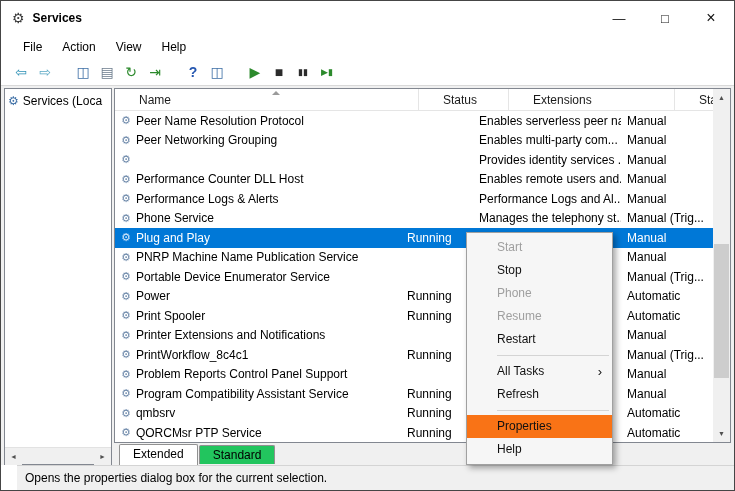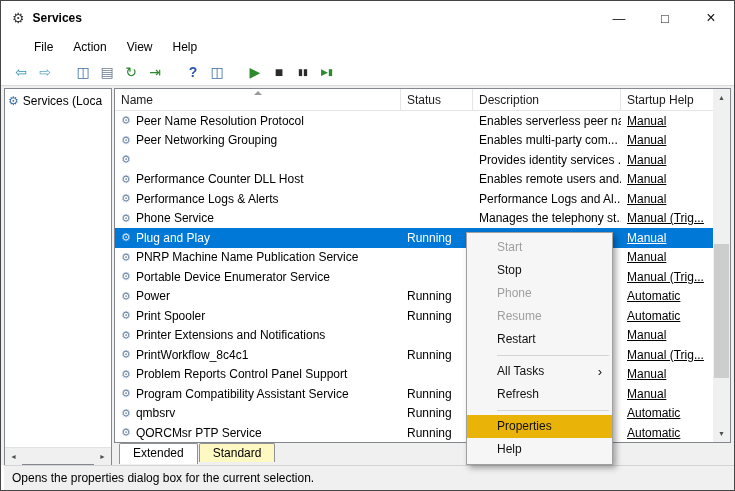--- a/index.html
+++ b/index.html
@@ -10,21 +10,21 @@
 
   
   .titlebar { position:absolute; top:0; left:0; right:0; height:34px; background:#fff; display:flex; align-items:center; }
   .app-icon { margin-left:11px; font-size:14px; color:#3a3a3a; }
   .title-text { margin-left:8px;font-weight:bold; }
   .win-controls { position:absolute; right:0; top:0; height:34px; display:flex; }
   .win-btn { width:46px; height:34px; border:none; background:#fff; font-size:13px; display:flex; align-items:center; justify-content:center; color:#111; }
   .win-btn.close { font-size:16px; }
 
   
-  .menubar { position:absolute; top:34px; left:0; right:10px; height:23px; background:#fff; display:flex; align-items:center; padding-left:23px; }
+  .menubar { position:absolute; top:34px; left:0; right:10px; height:23px; background:#fff; display:flex; align-items:center; padding-left:12px; }
   .menu-item { padding:3px 10px; }
 
   
   .toolbar { position:absolute; top:57px; left:0; right:0; height:28px; background:#fff; border-bottom:1px solid #d9d9d9; display:flex; align-items:center; padding-left:8px; }
   .tb-btn { width:24px; height:24px; border:none; background:transparent; display:flex; align-items:center; justify-content:center; font-size:14px; }
   .tb-btn.gap { margin-left:14px; }
   .c-teal { color:#2b8fb4; }
   .c-teal-light { color:#5aa8c4; }
   .c-steel { color:#3c6ea5; }
   .c-doc { color:#6b7b8c; }
@@ -37,57 +37,57 @@
   .body { position:absolute; top:85px; left:0; right:0; bottom:25px; background:#f0f0f0; }
 
   .sidebar { position:absolute; left:3px; top:2px; bottom:0; width:108px; background:#fff; border:1px solid #828790; }
   .tree-item { display:flex; align-items:center; padding:5px 2px 4px 3px; white-space:nowrap; overflow:hidden; }
   .tree-icon { font-size:12px; color:#3c6ea5; margin-right:4px; }
   .sidebar-hscroll { position:absolute; left:0; right:0; bottom:0; height:17px; background:#f0f0f0; border-top:1px solid #e2e2e2; display:flex; justify-content:space-between; align-items:center; }
   .sbtn { width:17px; height:17px; border:none; background:#f0f0f0; color:#505050; font-size:7px; display:flex; align-items:center; justify-content:center; }
 
   .main { position:absolute; left:113px; top:2px; right:3px; bottom:22px; background:#fff; border:1px solid #828790; }
   .list-header { position:absolute; top:0; left:0; right:17px; height:22px; background:#fff; display:flex; border-bottom:1px solid #e5e5e5; }
-  .hcell { border-right:1px solid #e5e5e5; padding:4px 6px; position:relative; white-space:nowrap; overflow:hidden; color:#1a1a1a; }
+  .hcell { border-right:1px solid #e5e5e5; padding:4px 6px; position:relative; white-space:nowrap; overflow:hidden; color:#1a1a1a;margin-left:18px; }
   .col-name { width:286px; }
   .col-status { width:72px; }
   .col-desc { width:148px; }
   .col-startup { flex:1; border-right:none; }
   .sort-arrow { position:absolute; top:2px; left:50%; margin-left:-4px; width:0; height:0; border-left:4px solid transparent; border-right:4px solid transparent; border-bottom:4px solid #9a9a9a; }
 
   .list-rows { position:absolute; top:22px; left:0; right:17px; bottom:0; overflow:hidden; background:#fff; }
   .lrow { display:flex; height:19.5px; align-items:center; }
   .lrow.selected { background:#0078d7; color:#fff; }
   .cell { padding:0 6px; white-space:nowrap; overflow:hidden; height:100%; display:flex; align-items:center; }
   .cell.name { width:286px; }
   .cell.status { width:72px; }
   .cell.desc { width:148px; }
-  .cell.startup { flex:1;text-decoration:underline; }
+  .cell.startup { flex:1; }
   .gear { font-size:11px; color:#6a86a8; margin-right:5px; flex:none; }
   .lrow.selected .gear { color:#d5e7fa; }
 
   .vscroll { position:absolute; top:0; right:0; bottom:0; width:17px; background:#f0f0f0; }
   .vbtn { position:absolute; left:0; width:17px; height:17px; border:none; background:#f0f0f0; color:#505050; font-size:7px; display:flex; align-items:center; justify-content:center; }
   .vbtn.up { top:0; }
   .vbtn.down { bottom:0; }
   .vthumb { position:absolute; left:1px; right:1px; top:44%; height:38%; background:#cdcdcd; }
 
   
-  .tabs { position:absolute; left:113px; right:3px; bottom:0; height:22px; background:#f0f0f0; display:flex; align-items:flex-start; padding-left:5px; }
-  .tab { height:19px; padding:2px 13px; background:#fef9c3; border:1px solid #919191; border-bottom:none; border-radius:2px 2px 0 0; margin-right:1px; }
+  .tabs { position:absolute; left:113px; right:3px; bottom:0; height:22px; background:#f0f0f0; display:flex; align-items:center; padding-left:5px; }
+  .tab { height:19px; padding:2px 13px; background:#22c55e; border:1px solid #919191; border-bottom:none; border-radius:2px 2px 0 0; margin-right:1px; }
   .tab.active { background:#fff; height:21px; position:relative; z-index:2; }
 
   
-  .statusbar { position:absolute; left:3px; right:0; bottom:0; height:25px; background:#f0f0f0; border-top:1px solid #d4d4d4; display:flex; align-items:center; padding-left:8px; }
+  .statusbar { position:absolute; left:16px; right:0; bottom:0; height:25px; background:#f0f0f0; border-top:1px solid #d4d4d4; display:flex; align-items:center; padding-left:8px; }
 
   
   .context-menu { position:absolute; left:465px; top:231px; width:147px; background:#f6f6f6; border:1px solid #a0a0a0; box-shadow:3px 3px 6px rgba(0,0,0,0.35); padding:3px 0; z-index:10; }
   .menu-row { height:23px; line-height:23px; padding-left:30px; position:relative; color:#111; }
   .menu-row.disabled { color:#9f9f9f; }
-  .menu-row.highlighted { background:#eab308; }
+  .menu-row.highlighted { background:#f97316; }
   .menu-row.separator { height:1px; padding:0; margin:4px 3px 4px 30px; background:#d4d4d4; overflow:hidden; }
   .submenu-arrow { position:absolute; right:10px; top:0; font-size:13px; }
 </style>
 </head>
 <body>
 
 <div class="window">
 
   <div class="titlebar">
     <span class="app-icon">⚙</span>
@@ -160,21 +160,21 @@
       </div>
     </div>
 
     <div class="main">
       <div class="list-header">
         <div class="hcell col-name">
           <span class="sort-arrow"></span>
           <span>Name</span>
         </div>
         <div class="hcell col-status">Status</div>
-        <div class="hcell col-desc">Description</div>
+        <div class="hcell col-desc">Extensions</div>
         <div class="hcell col-startup">Startup Help</div>
       </div>
 
       <div class="list-rows">
 
       <div class="lrow">
           <div class="cell name">
             <span class="gear">⚙</span>
             <span>Peer Name Resolution Protocol</span>
           </div>

